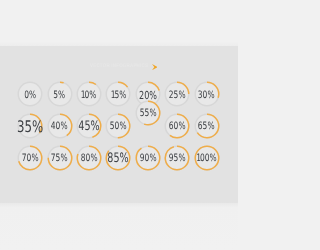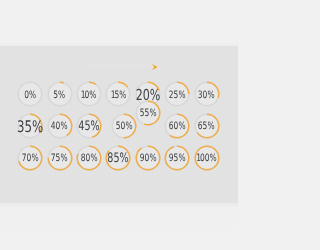--- a/index.html
+++ b/index.html
@@ -64,21 +64,21 @@
   </svg>
         <div class="lbl" style="width:34px;height:34px;font-size:10.2px">
           <span><i>1</i>5%</span>
         </div>
       </div>
       <div class="cell" style="width: 34px; height: 34px; left: 130.7px; top: 77.4px;">
         <svg width="34" height="34" viewBox="0 0 34 34" style="position:absolute;left:0;top:0">
     <circle cx="17" cy="17" r="11.75" fill="#e8e8e8" stroke="#d7d7d7" stroke-width="1.5"></circle>
     <circle cx="17" cy="17" r="11.75" fill="none" stroke="#f0ad48" stroke-width="1.5" stroke-dasharray="14.76548547187203 73.82742735936014" transform="rotate(-90 17 17)"></circle>
   </svg>
-        <div class="lbl" style="width:34px;height:34px;font-size:15px">
+        <div class="lbl" style="width:34px;height:34px;font-size:11px">
           <span>20%</span>
         </div>
       </div>
       <div class="cell" style="width: 34px; height: 34px; left: 160.1px; top: 77.4px;">
         <svg width="34" height="34" viewBox="0 0 34 34" style="position:absolute;left:0;top:0">
     <circle cx="17" cy="17" r="11.75" fill="#e8e8e8" stroke="#d7d7d7" stroke-width="1.5"></circle>
     <circle cx="17" cy="17" r="11.75" fill="none" stroke="#f0ad48" stroke-width="1.5" stroke-dasharray="18.456856839840036 73.82742735936014" transform="rotate(-90 17 17)"></circle>
   </svg>
         <div class="lbl" style="width:34px;height:34px;font-size:10.2px">
           <span>25%</span>
@@ -113,21 +113,21 @@
       </div>
       <div class="cell" style="width: 34px; height: 34px; left: 71.9px; top: 109.2px;">
         <svg width="34" height="34" viewBox="0 0 34 34" style="position:absolute;left:0;top:0">
     <circle cx="17" cy="17" r="11.75" fill="#e8e8e8" stroke="#d7d7d7" stroke-width="1.5"></circle>
     <circle cx="17" cy="17" r="11.75" fill="none" stroke="#f0ad48" stroke-width="1.5" stroke-dasharray="33.22234231171206 73.82742735936014" transform="rotate(-90 17 17)"></circle>
   </svg>
         <div class="lbl" style="width:34px;height:34px;font-size:13px">
           <span>45%</span>
         </div>
       </div>
-      <div class="cell" style="width: 34px; height: 34px; left: 107px; top: 109.2px;">
+      <div class="cell" style="width: 34px; height: 34px; left: 101px; top: 109.2px;">
         <svg width="34" height="34" viewBox="0 0 34 34" style="position:absolute;left:0;top:0">
     <circle cx="17" cy="17" r="11.75" fill="#e8e8e8" stroke="#d7d7d7" stroke-width="1.5"></circle>
     <circle cx="17" cy="17" r="11.75" fill="none" stroke="#f0ad48" stroke-width="1.5" stroke-dasharray="36.91371367968007 73.82742735936014" transform="rotate(-90 17 17)"></circle>
   </svg>
         <div class="lbl" style="width:34px;height:34px;font-size:10.2px">
           <span>50%</span>
         </div>
       </div>
       <div class="cell" style="width: 34px; height: 34px; left: 130.7px; top: 96px;">
         <svg width="34" height="34" viewBox="0 0 34 34" style="position:absolute;left:0;top:0">

